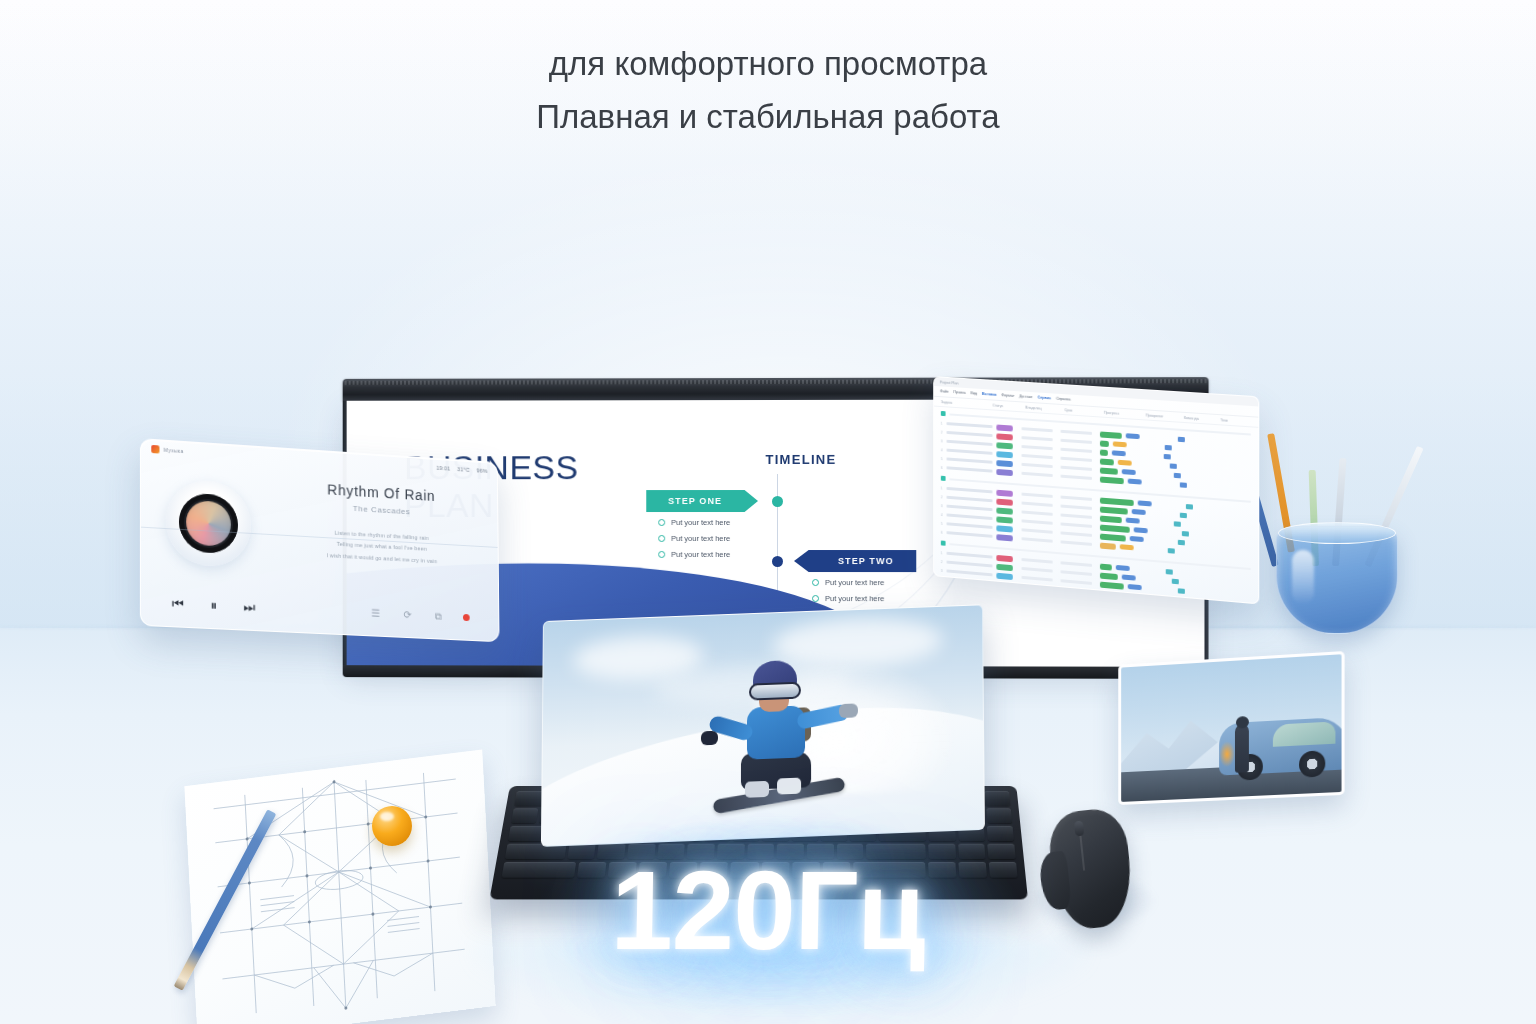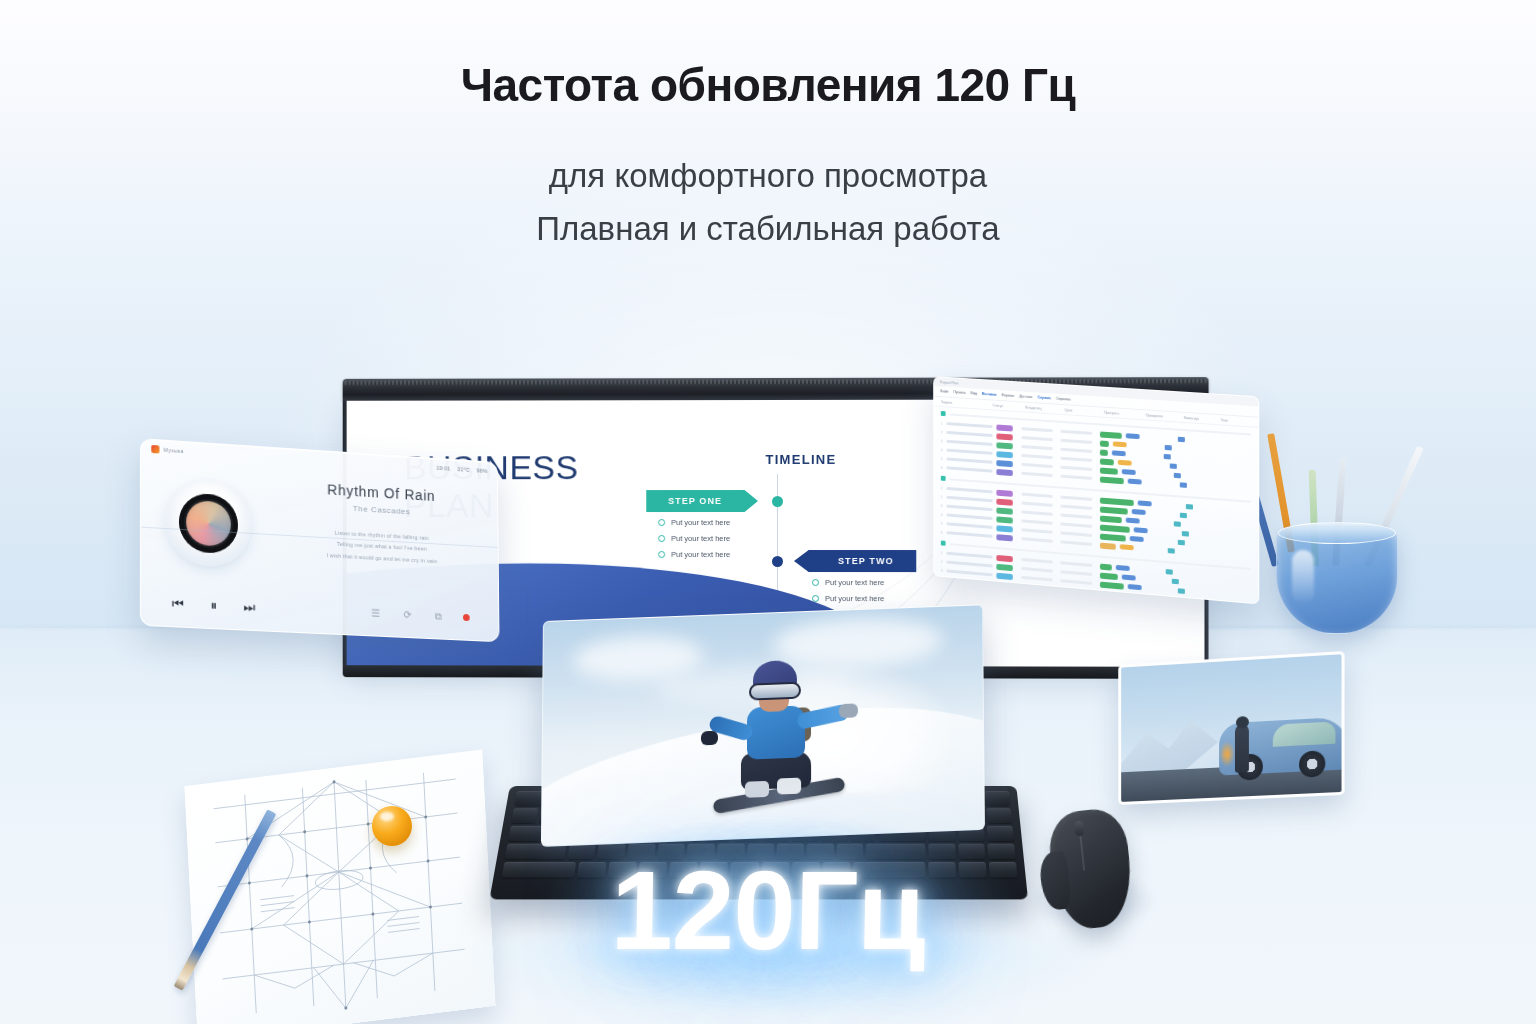--- a/index.html
+++ b/index.html
@@ -389,21 +389,20 @@
 </style>
 </head>
 <body>
 
 <div class="wall"></div>
 <div class="wall-glow"></div>
 <div class="desk"></div>
 <div class="desk-edge"></div>
 
 <div class="headline-wrap">
-  <div class="headline">Частота обновления 120 Гц</div>
   <div class="subline">
     <span>для комфортного просмотра</span>
     <span>Плавная и стабильная работа</span>
   </div>
 </div>
 
 <div class="monitor">
   <div class="monitor-bezel"></div>
   <div class="monitor-side"></div>
   <div class="monitor-side right"></div>

